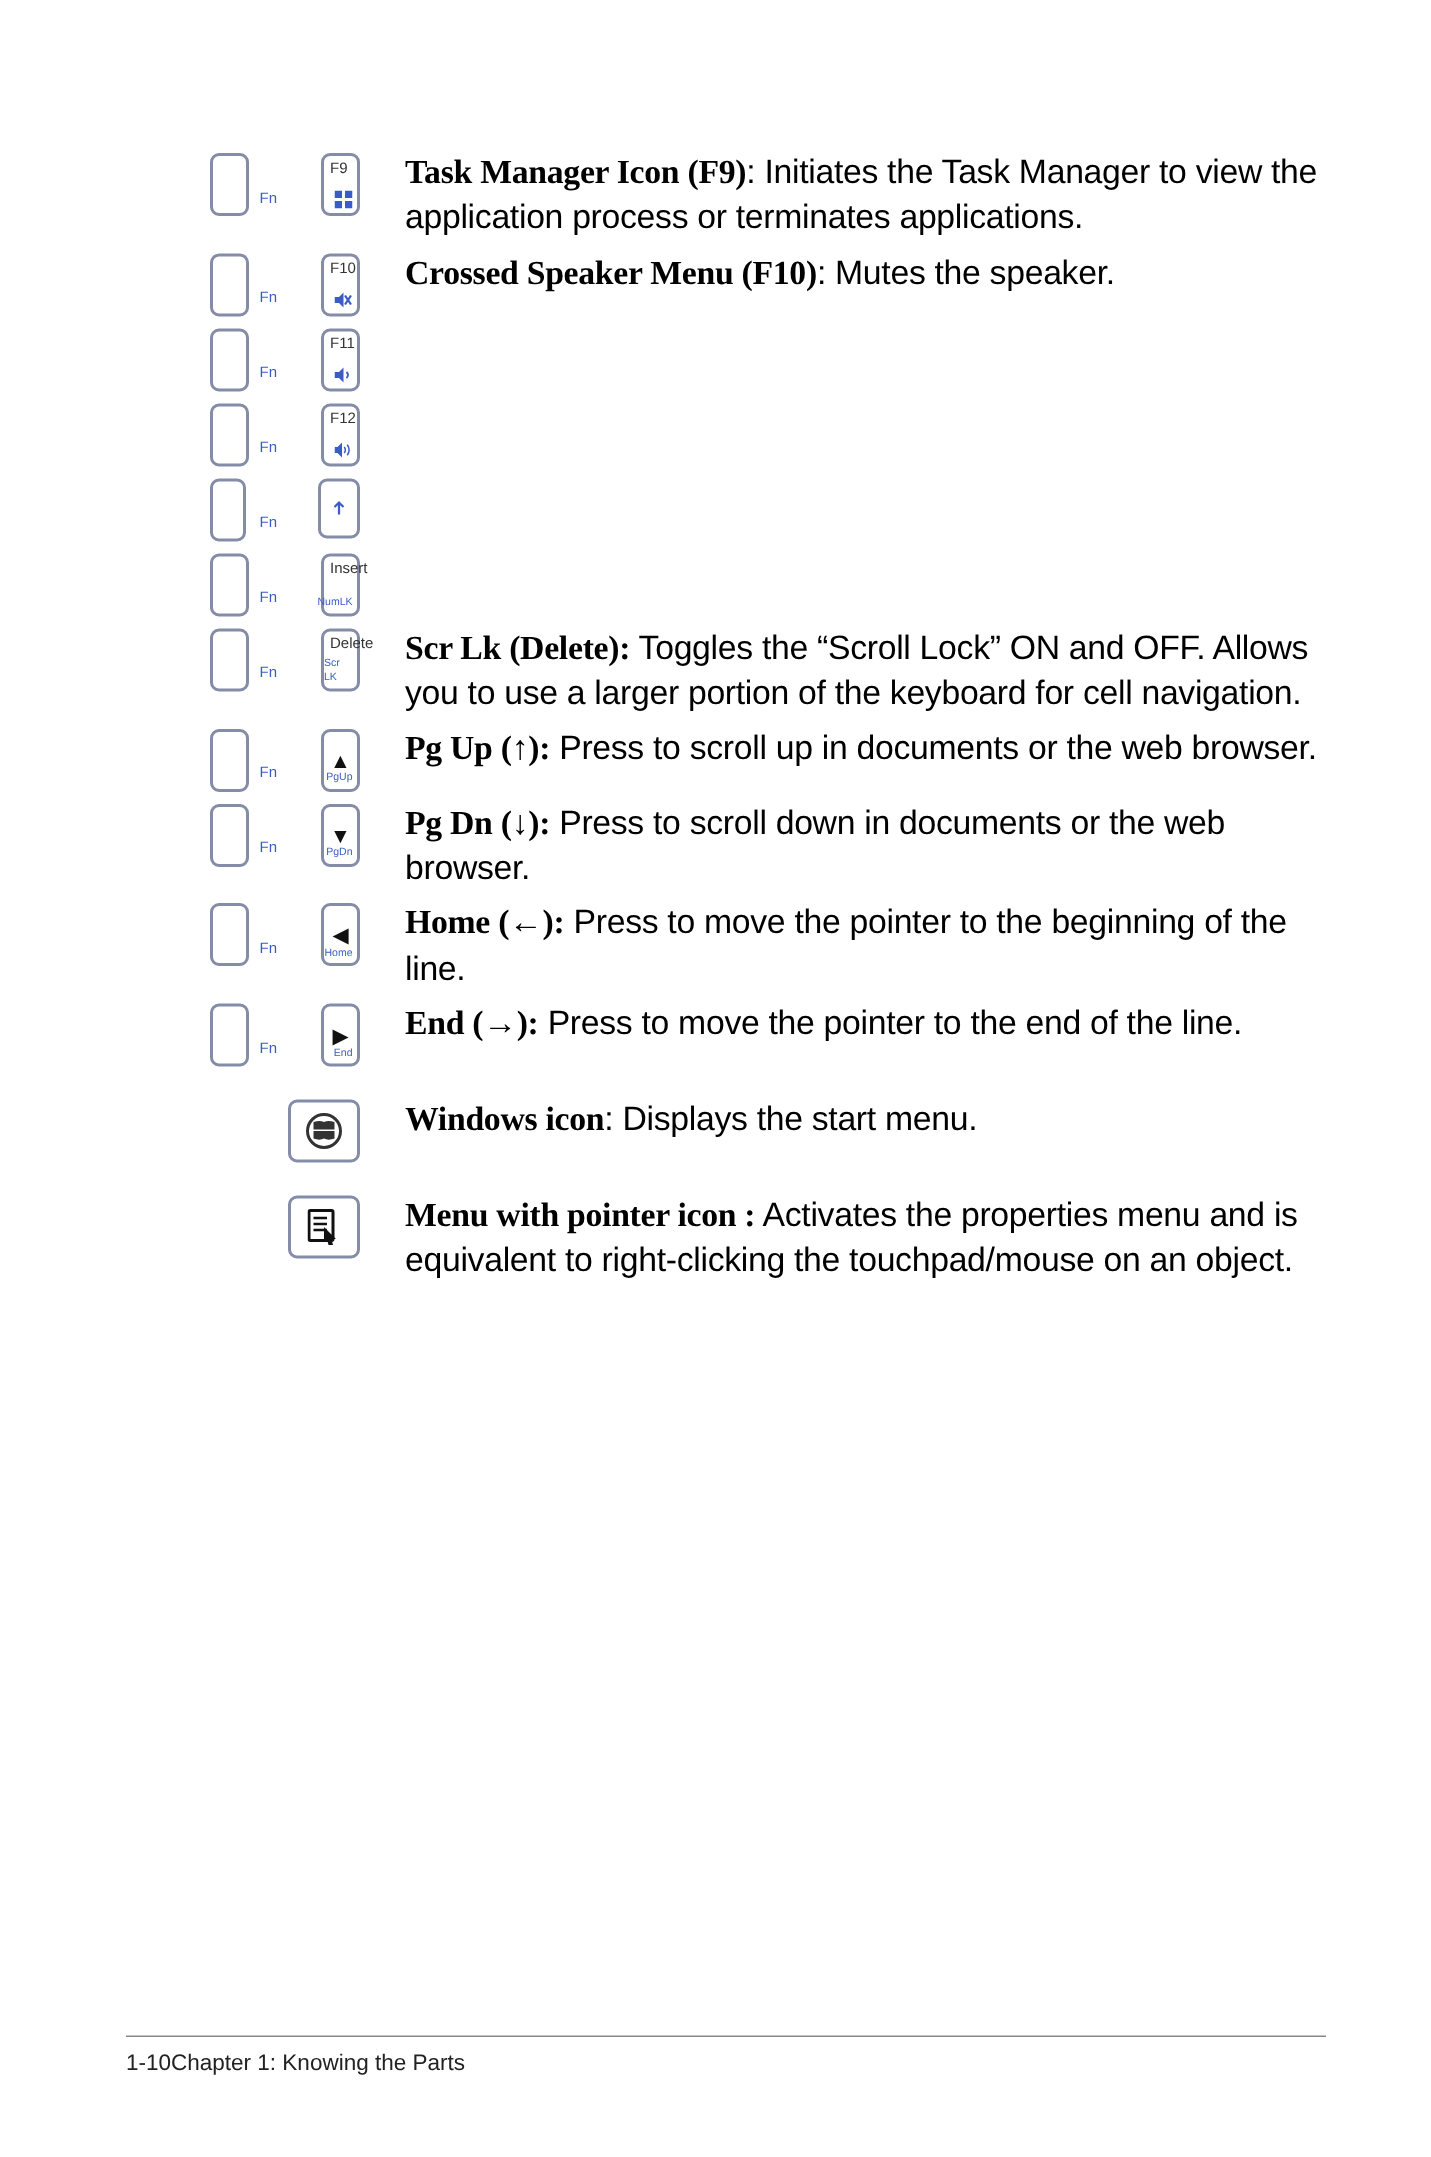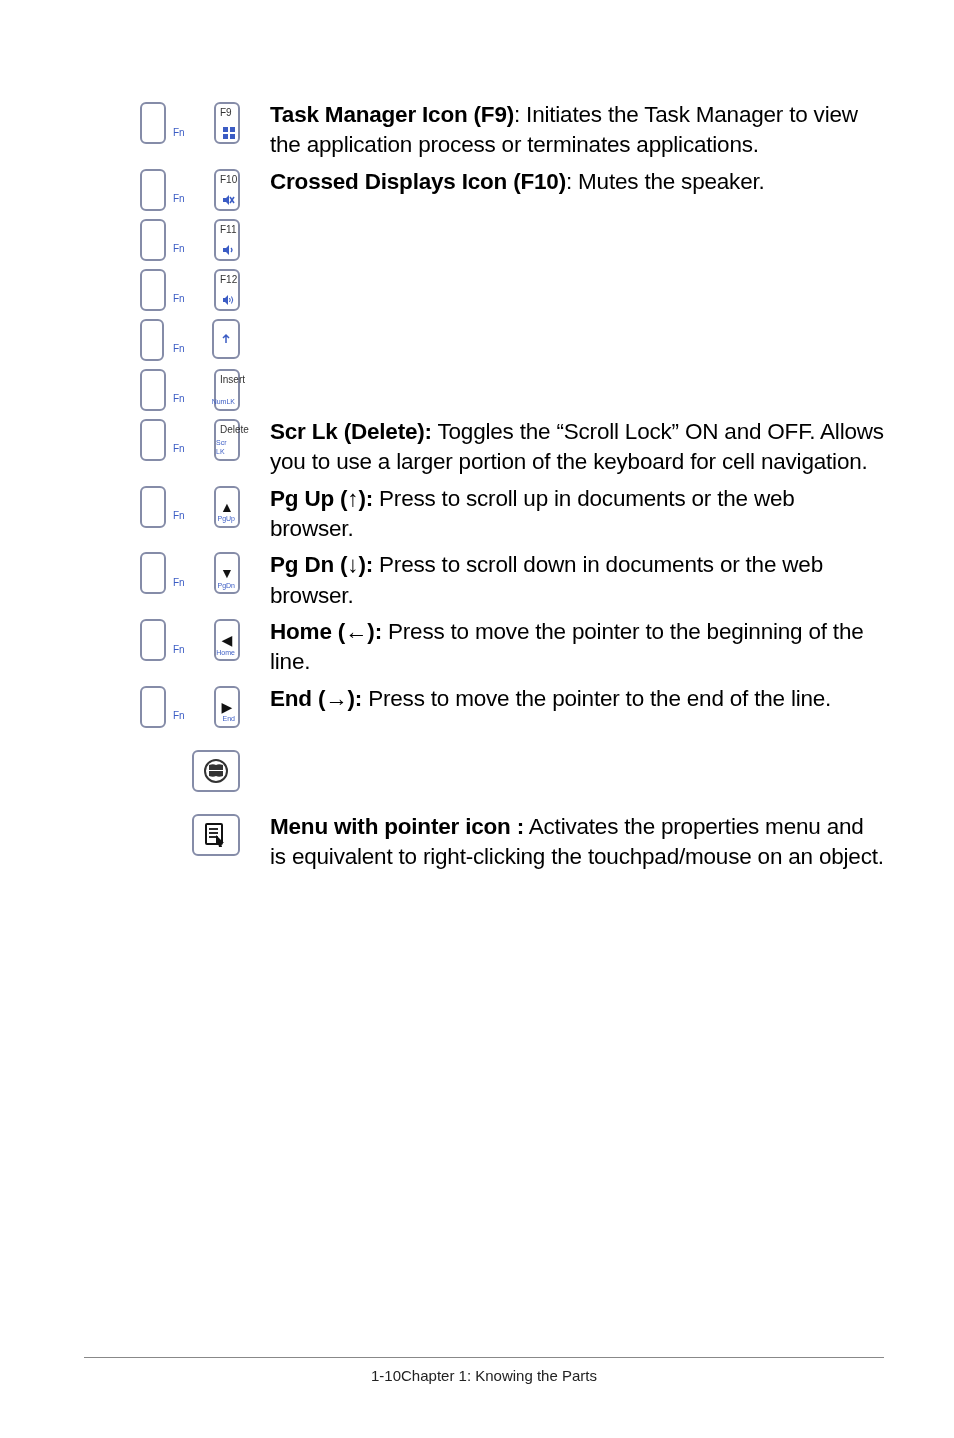--- a/index.html
+++ b/index.html
@@ -84,31 +84,31 @@
       bottom: 3px;
       right: 3px;
       width: 12px;
       height: 12px;
     }
     .text-col {
       flex: 1;
       padding-top: 0;
       letter-spacing: -0.2px;
     }
-    .text-col b { font-weight: 700; }
+    .text-col b { font-weight: 700; font-family: Liberation Serif, serif; }
     .footer {
       position: absolute;
       bottom: 52px;
       left: 84px;
       right: 70px;
       border-top: 1px solid #888;
       padding-top: 8px;
       font-size: 15px;
       display: flex;
-      justify-content: center;
+      justify-content: flex-start;
       color: #222;
     }
     .spacer { height: 14px; }
     svg { display: block; }
   </style>
 </head>
 <body>
 
 <div class="content">
   <div class="content-inner" id="rows">
@@ -140,21 +140,21 @@
             <span class="main-label">F10</span>
             <span class="tiny-icon">
               <svg viewBox="0 0 12 12">
                 <polygon points="0,4 3,4 6,1 6,11 3,8 0,8" fill="#3b5cc4"></polygon>
                 <line x1="7" y1="3" x2="11" y2="9" stroke="#3b5cc4" stroke-width="1.5"></line>
                 <line x1="11" y1="3" x2="7" y2="9" stroke="#3b5cc4" stroke-width="1.5"></line>
               </svg>
             </span>
           </div>
         </div>
-        <div class="text-col"><b>Crossed Displays Icon (F10)</b><span>: Mutes the speaker.</span></div>
+        <div class="text-col"><b>Crossed Speaker Menu (F10)</b><span>: Mutes the speaker.</span></div>
       </div>
       <div class="row">
         <div class="key-col">
           <div class="keycap">
             <span class="fn-label">Fn</span>
           </div>
           <div class="keycap">
             <span class="main-label">F11</span>
             <span class="tiny-icon">
               <svg viewBox="0 0 12 12">
@@ -273,20 +273,21 @@
           <div class="keycap">
             <svg width="26" height="26" viewBox="0 0 26 26">
       <circle cx="13" cy="13" r="11" fill="none" stroke="#333" stroke-width="2"></circle>
       <path d="M6 7 C 9 6 11 6 13 7 L13 12 L6 12 Z" fill="#333"></path>
       <path d="M13 7 C 15 6 17 6 20 7 L20 12 L13 12 Z" fill="#333"></path>
       <path d="M6 13 L13 13 L13 18 C 11 19 9 19 6 18 Z" fill="#333"></path>
       <path d="M13 13 L20 13 L20 18 C 17 19 15 19 13 18 Z" fill="#333"></path>
     </svg>
           </div>
         </div>
+        <div class="text-col"><b>Windows icon</b><span>: Displays the start menu.</span></div>
       </div>
       <div class="spacer"></div>
       <div class="row">
         <div class="key-col solo">
           <div class="keycap">
             <svg width="22" height="24" viewBox="0 0 22 24">
       <rect x="1" y="1" width="16" height="20" rx="1" fill="#fff" stroke="#111" stroke-width="2"></rect>
       <line x1="4" y1="6" x2="13" y2="6" stroke="#111" stroke-width="1.8"></line>
       <line x1="4" y1="10" x2="13" y2="10" stroke="#111" stroke-width="1.8"></line>
       <line x1="4" y1="14" x2="13" y2="14" stroke="#111" stroke-width="1.8"></line>

